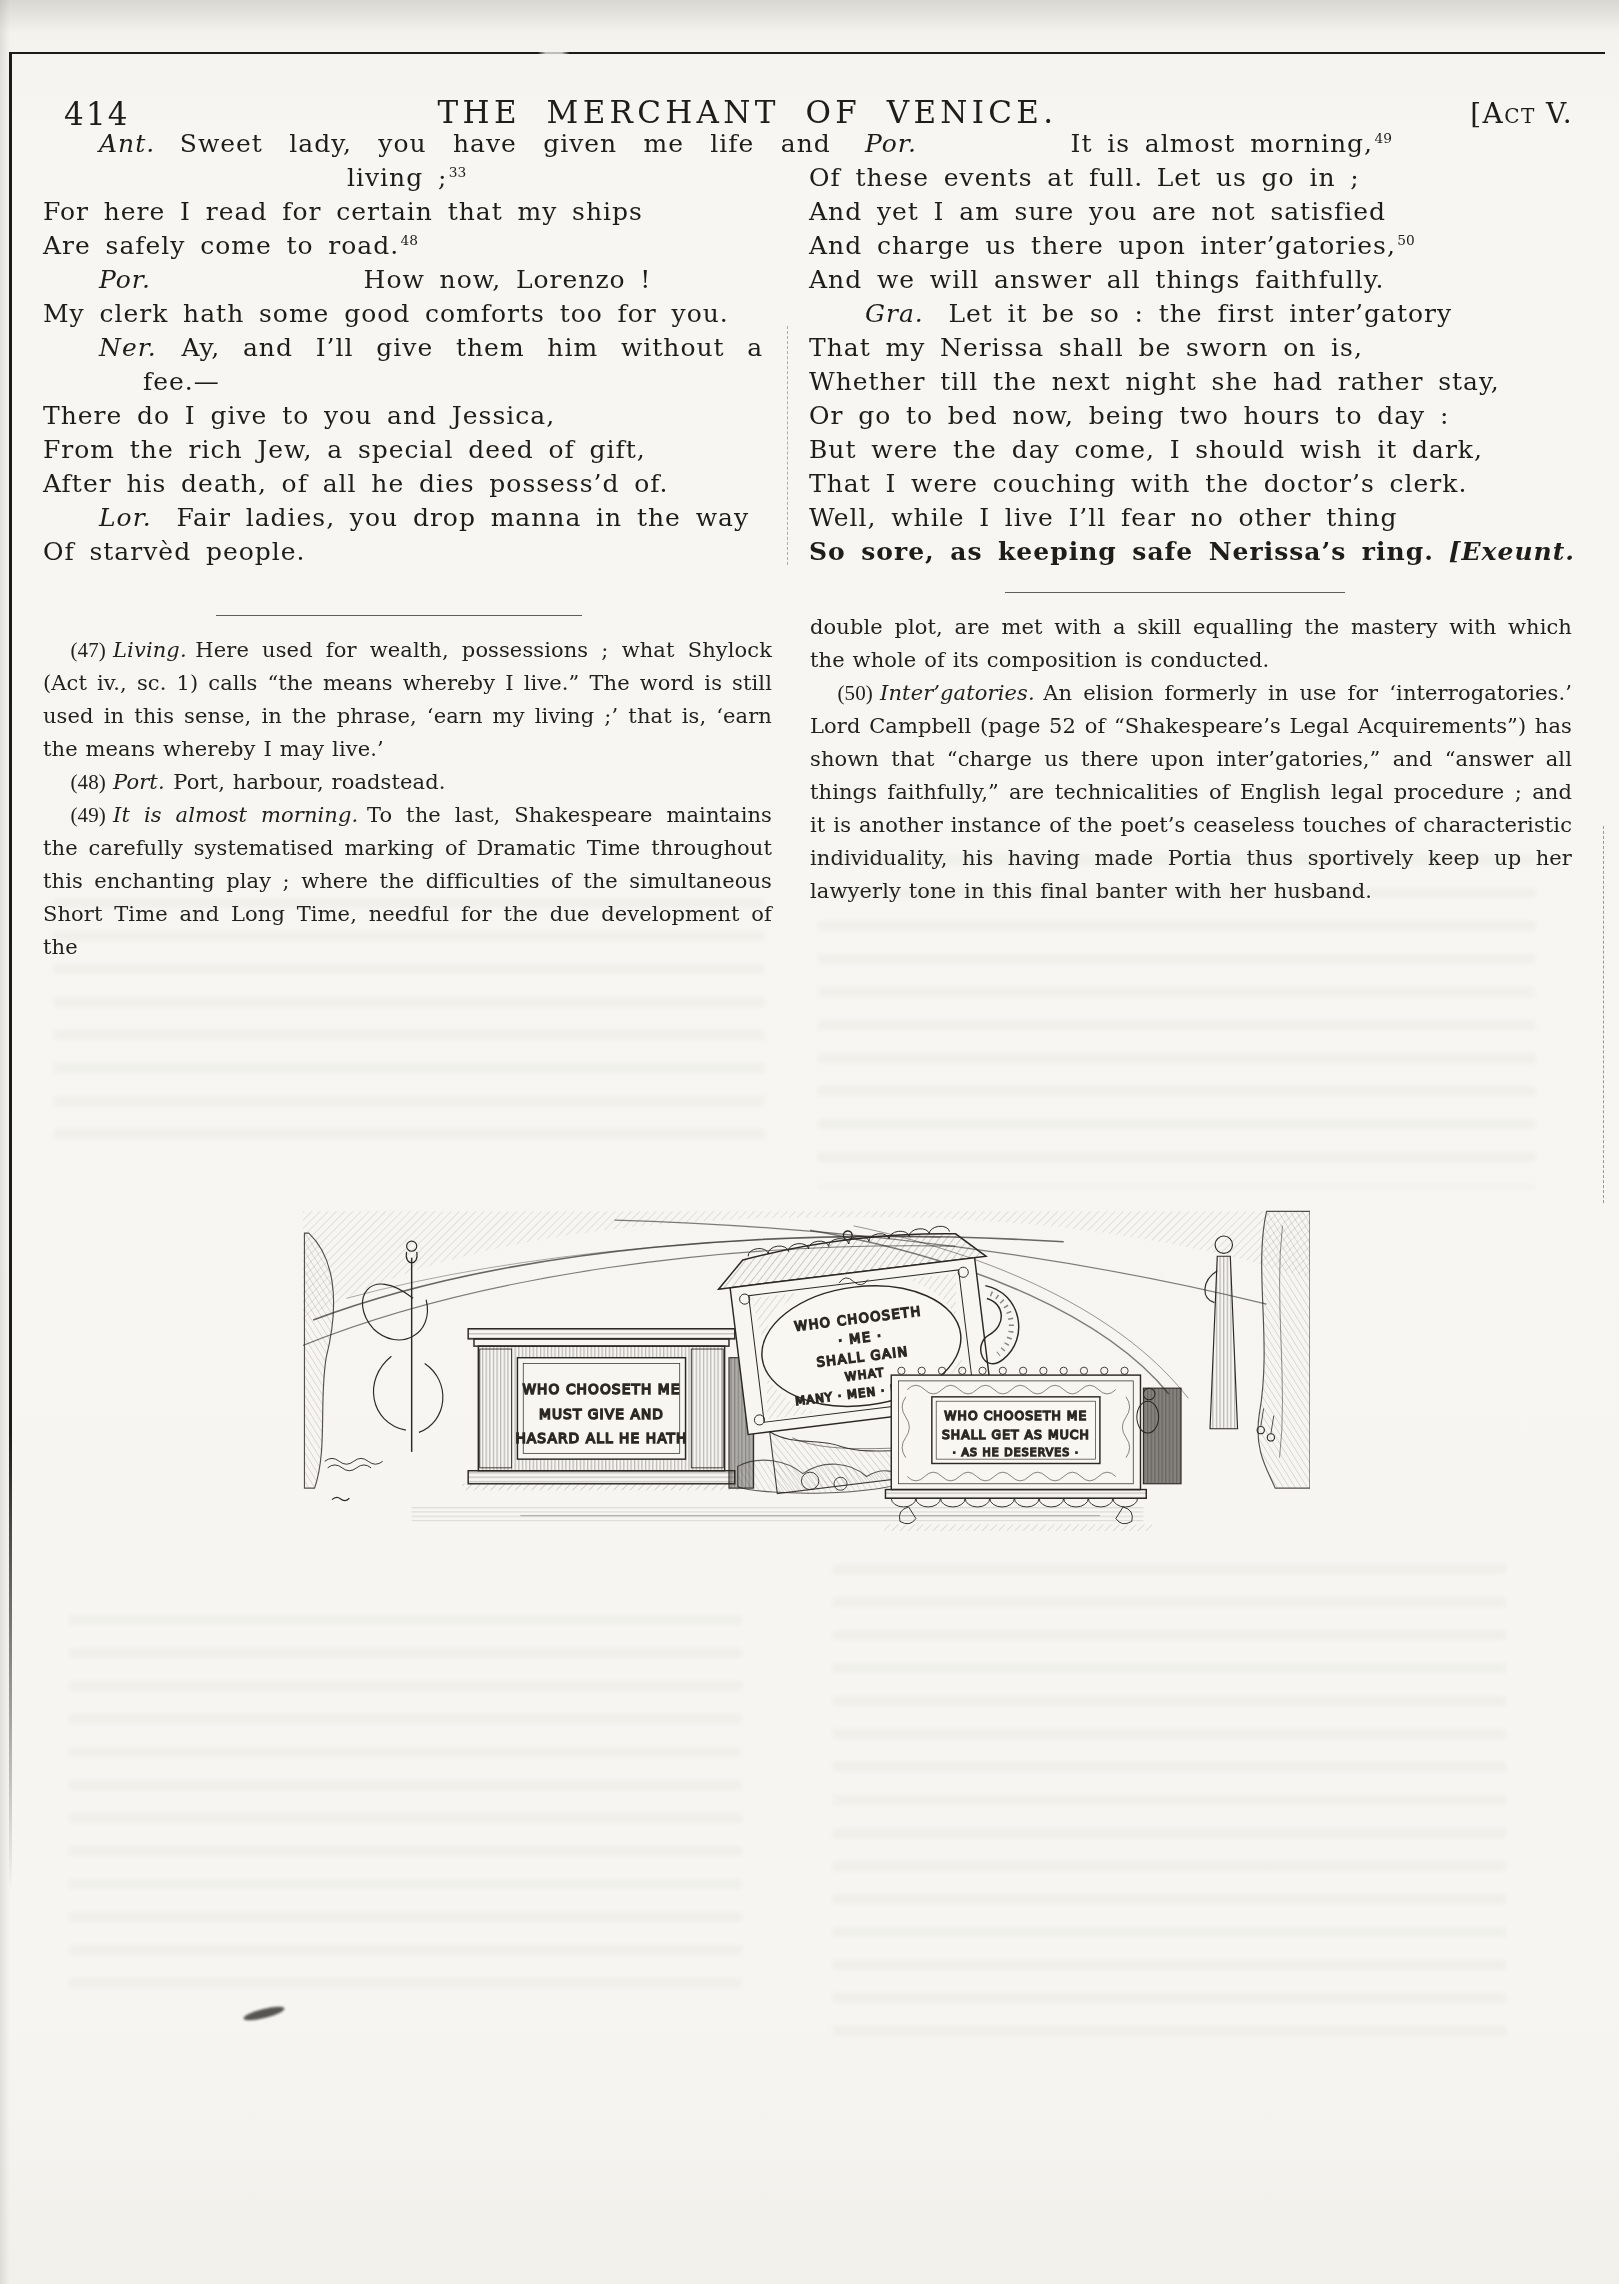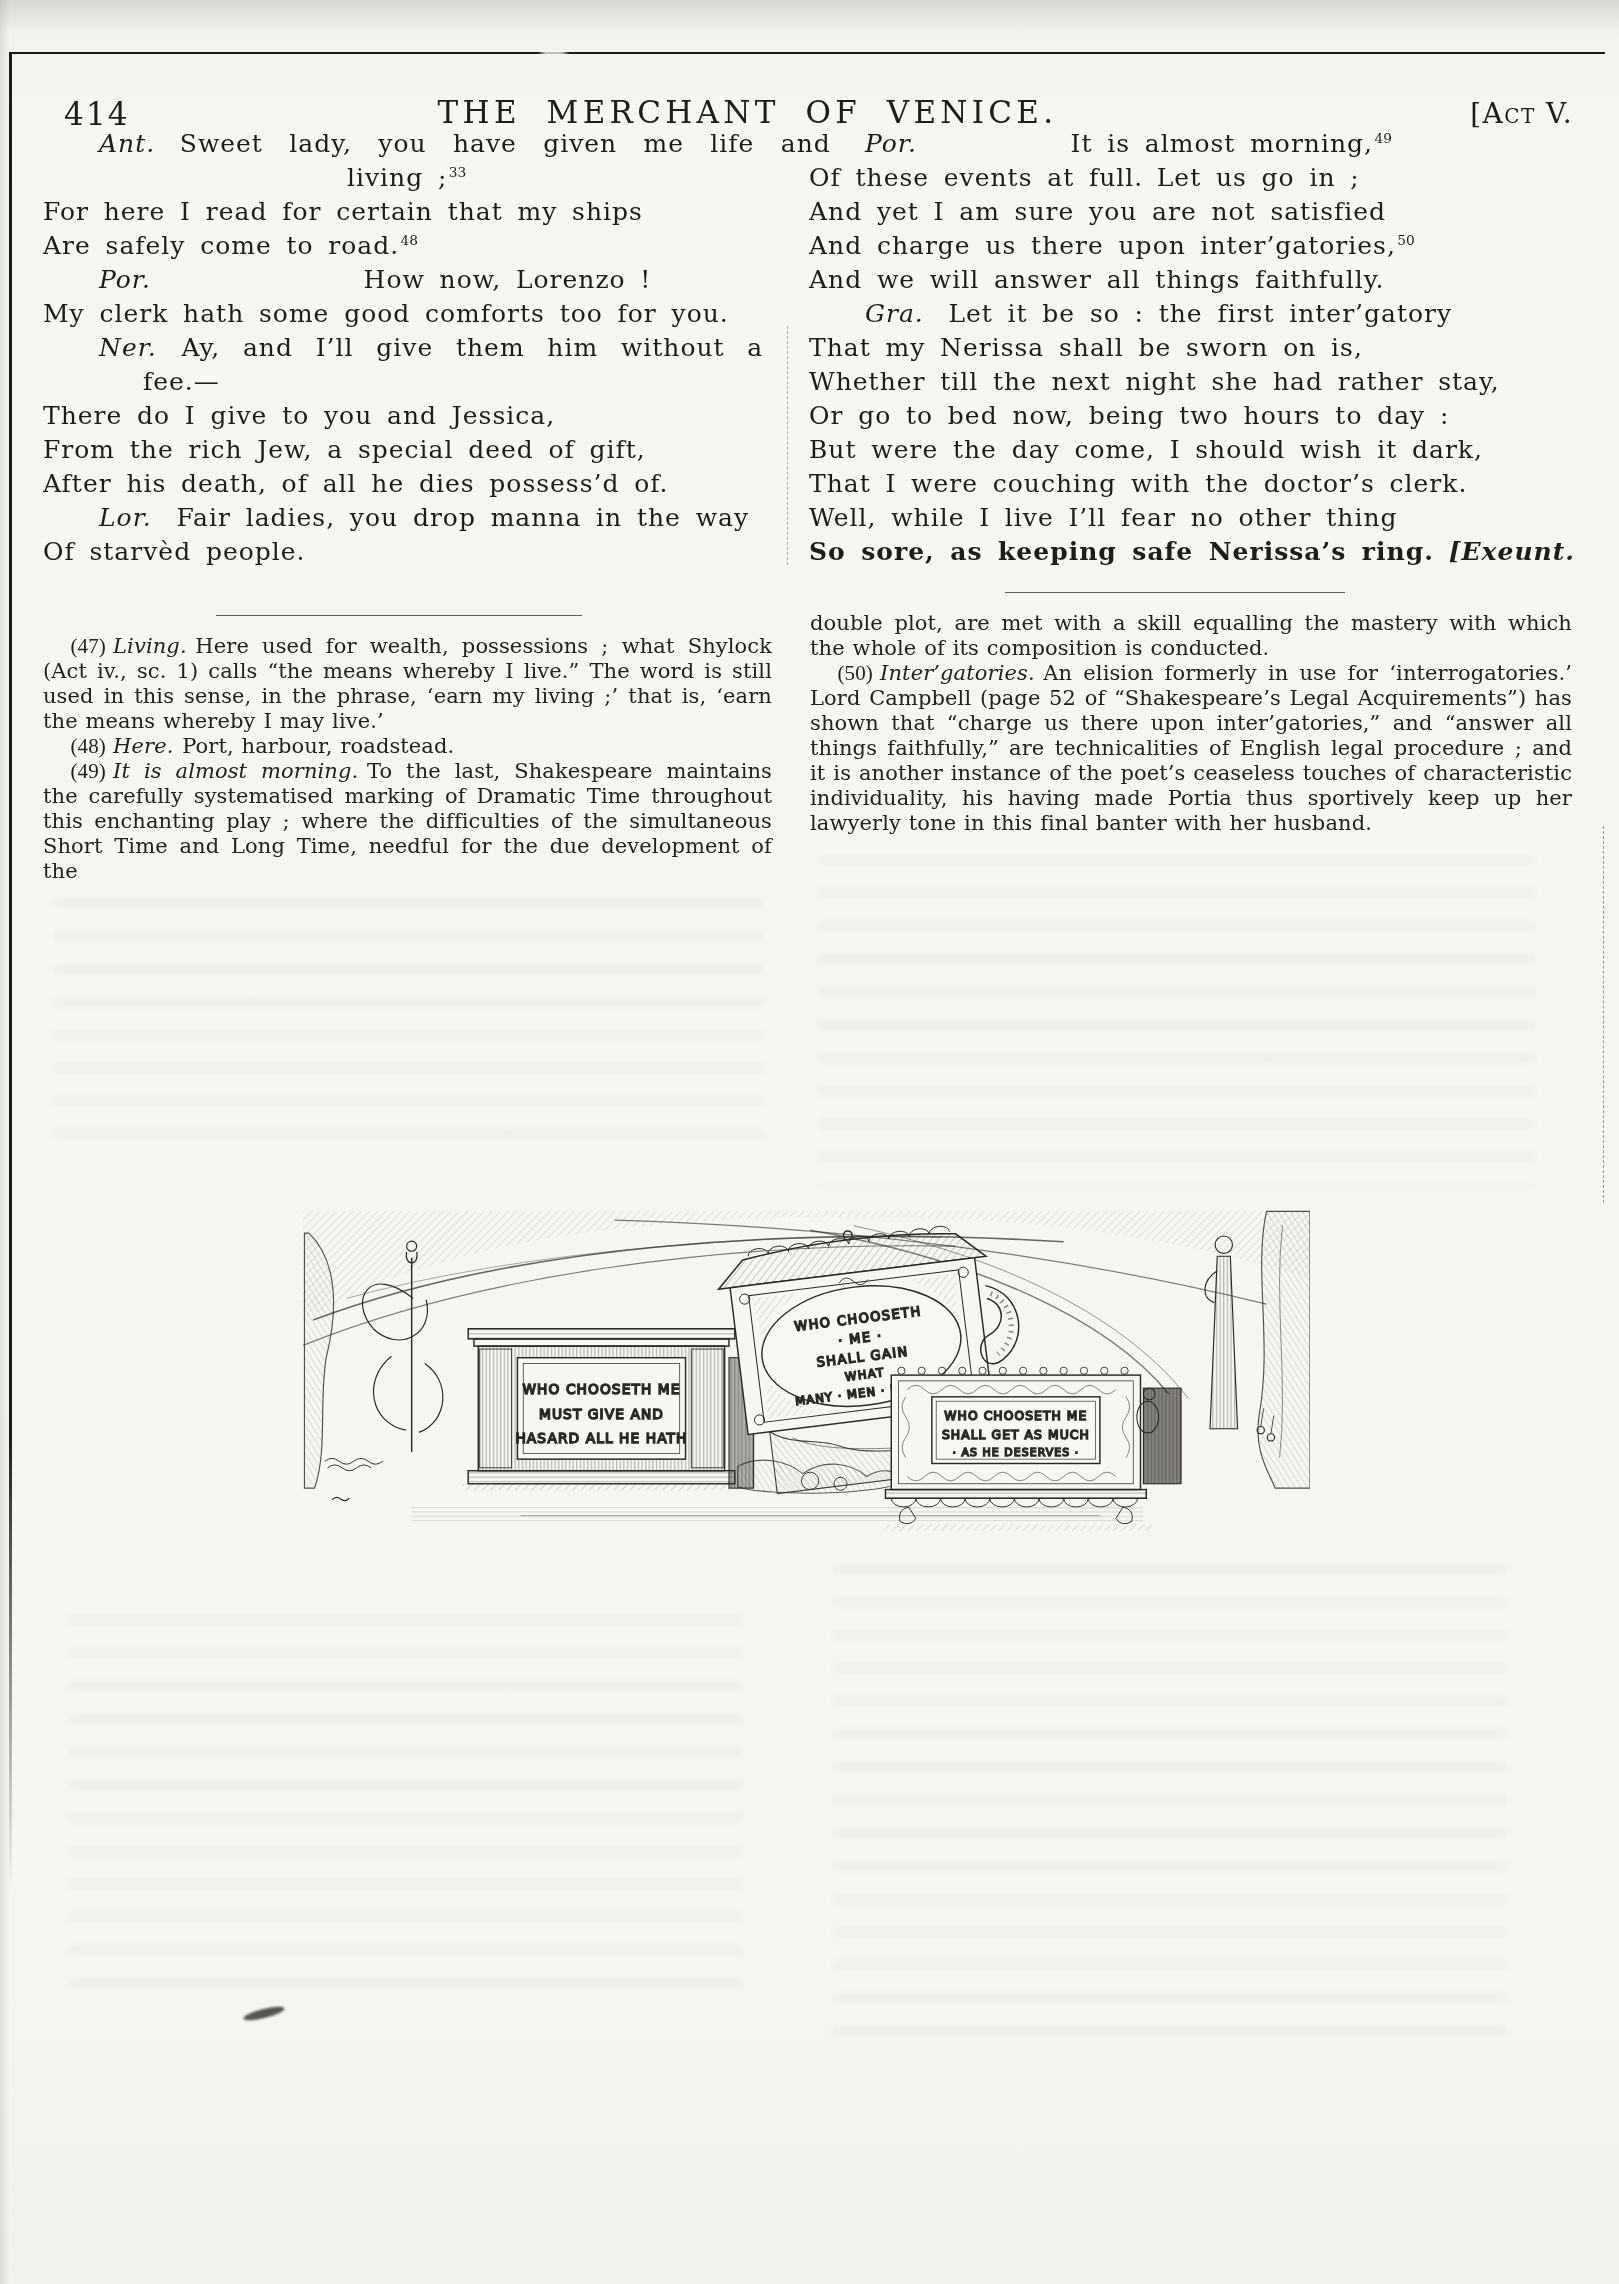--- a/index.html
+++ b/index.html
@@ -41,21 +41,21 @@
   .vl sup{font-size:0.55em;letter-spacing:0;line-height:0;margin-left:1.4px;vertical-align:super;}
   .has-tail{display:flex;white-space:nowrap;font-weight:bold;}
   .tail{margin-left:auto;font-style:italic;}
 
   
   .fn-rule{position:absolute;height:1.4px;background:rgba(45,43,38,.75);}
   .fn-rule.l{left:216px;top:615px;width:366px;}
   .fn-rule.r{left:1005px;top:592px;width:340px;}
 
   
-  .fncol{position:absolute;font-size:21px;line-height:25px;text-align:justify;
+  .fncol{position:absolute;font-size:21px;line-height:33px;text-align:justify;
     letter-spacing:0.1px;word-spacing:1.1px;color:#23211d;}
   .fncol.l{left:43px;top:634px;width:729px;}
   .fncol.r{left:810px;top:611px;width:762px;}
   .fn{margin:0;}
   .fn-num{padding-left:27.5px;margin-right:7.2px;font-family:Liberation Serif, serif;}
   .fn-term{font-style:italic;margin-right:8.7px;}
 
   
   .engraving{position:absolute;left:303px;top:1208px;width:1007px;height:340px;margin:0;}
   .engraving svg{width:100%;height:100%;}
@@ -120,21 +120,21 @@
           <span class="tail">[Exeunt.</span>
         </div>
     </div>
   </div>
 
   <div class="fn-rule l"></div>
   <div class="fn-rule r"></div>
 
   <div class="fncol l">
     <p class="fn"><span class="fn-num">(47)</span><span class="fn-term">Living.</span><span>Here used for wealth, possessions ; what Shylock (Act iv., sc. 1) calls “the means whereby I live.”  The word is still used in this sense, in the phrase, ‘earn my living ;’ that is, ‘earn the means whereby I may live.’</span></p>
-    <p class="fn"><span class="fn-num">(48)</span><span class="fn-term">Here.</span><span>Port, harbour, roadstead.</span></p>
+    <p class="fn"><span class="fn-num">(48)</span><span class="fn-term">Port.</span><span>Port, harbour, roadstead.</span></p>
     <p class="fn"><span class="fn-num">(49)</span><span class="fn-term">It is almost morning.</span><span>To the last, Shakespeare maintains the carefully systematised marking of Dramatic Time throughout this enchanting play ; where the difficulties of the simultaneous Short Time and Long Time, needful for the due development of the</span></p>
   </div>
   <div class="fncol r">
     <p class="fn"><span>double plot, are met with a skill equalling the mastery with which the whole of its composition is conducted.</span></p>
     <p class="fn"><span class="fn-num">(50)</span><span class="fn-term">Inter’gatories.</span><span>An elision formerly in use for ‘interrogatories.’ Lord Campbell (page 52 of “Shakespeare’s Legal Acquirements”) has shown that “charge us there upon inter’gatories,” and “answer all things faithfully,” are technicalities of English legal procedure ; and it is another instance of the poet’s ceaseless touches of characteristic individuality, his having made Portia thus sportively keep up her lawyerly tone in this final banter with her husband.</span></p>
   </div>
 
   <figure class="engraving">
     <svg viewBox="0 0 1390 460" xmlns="http://www.w3.org/2000/svg">
       <defs>

